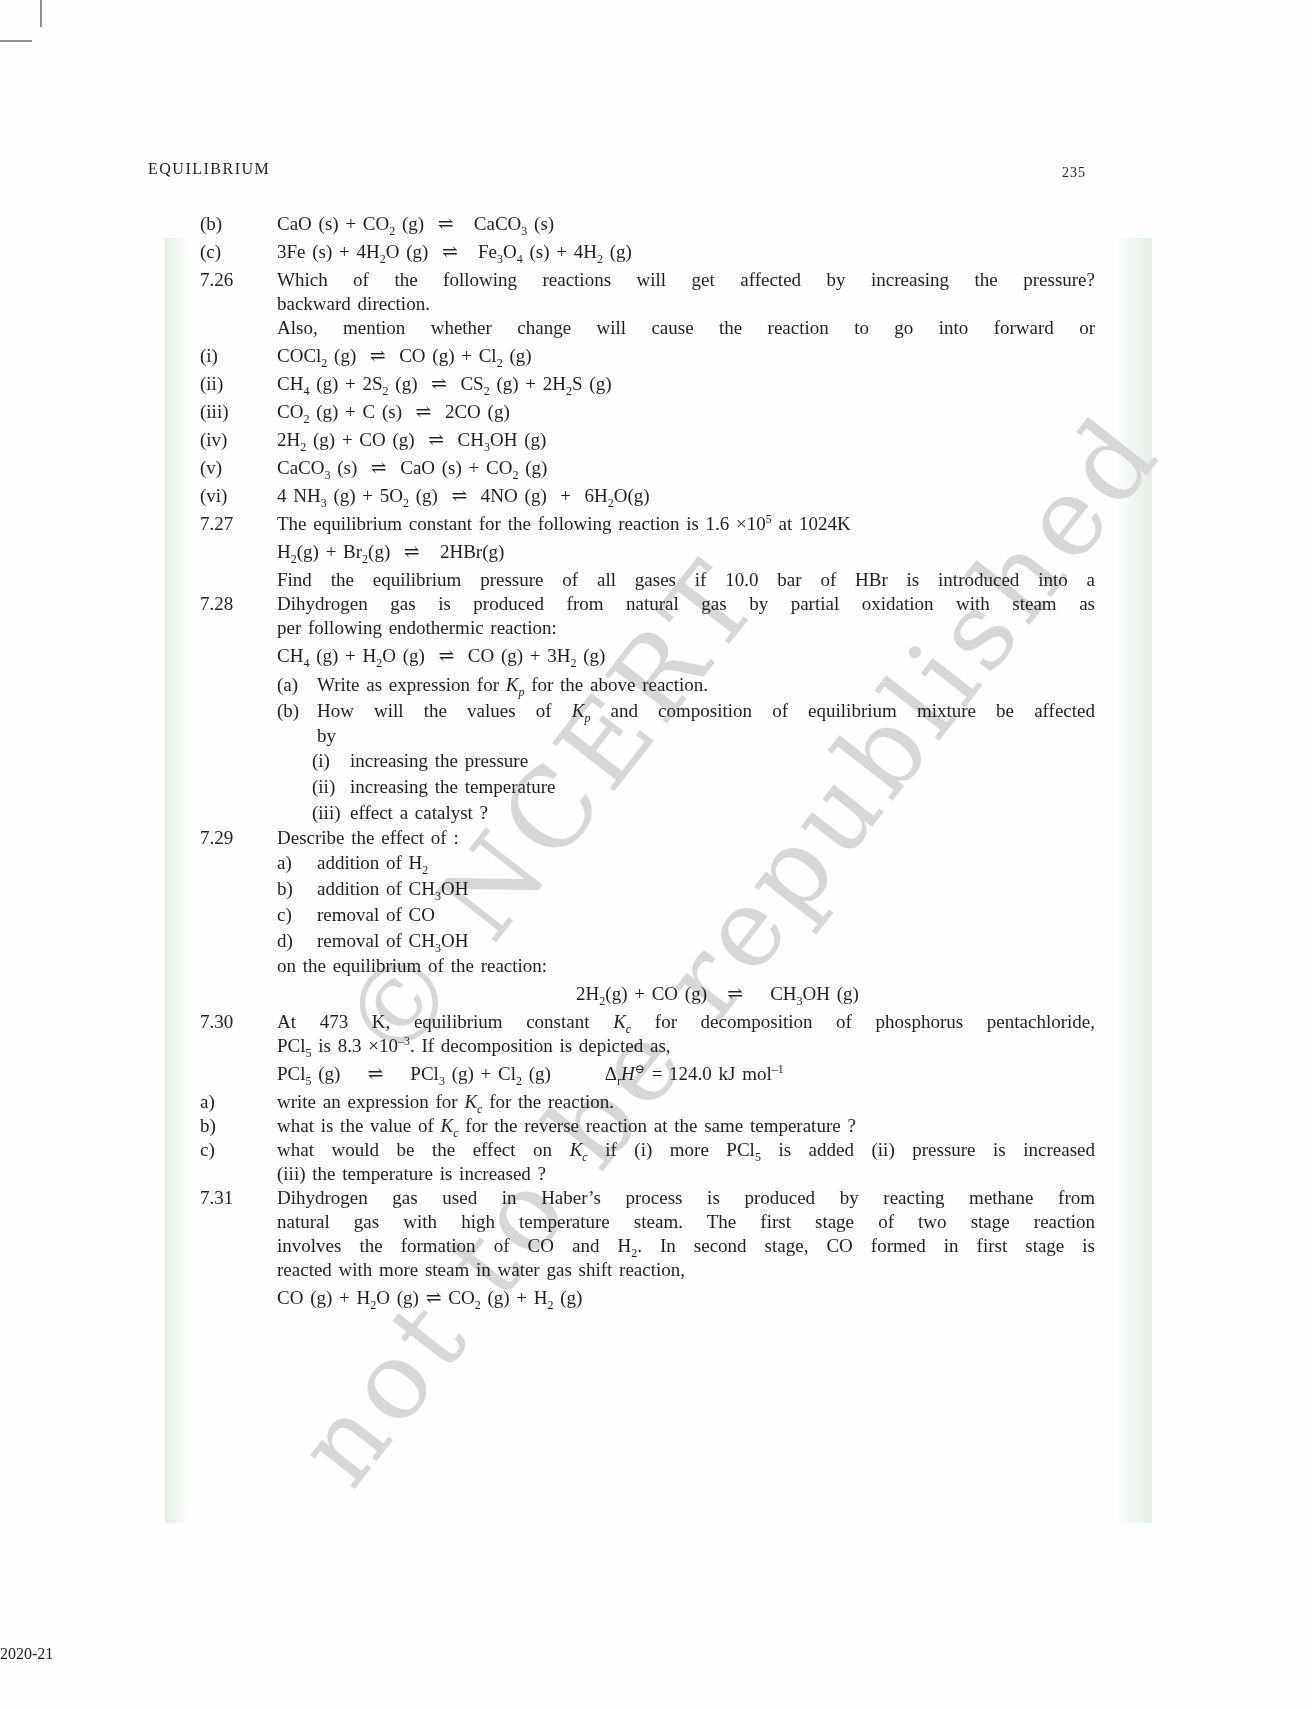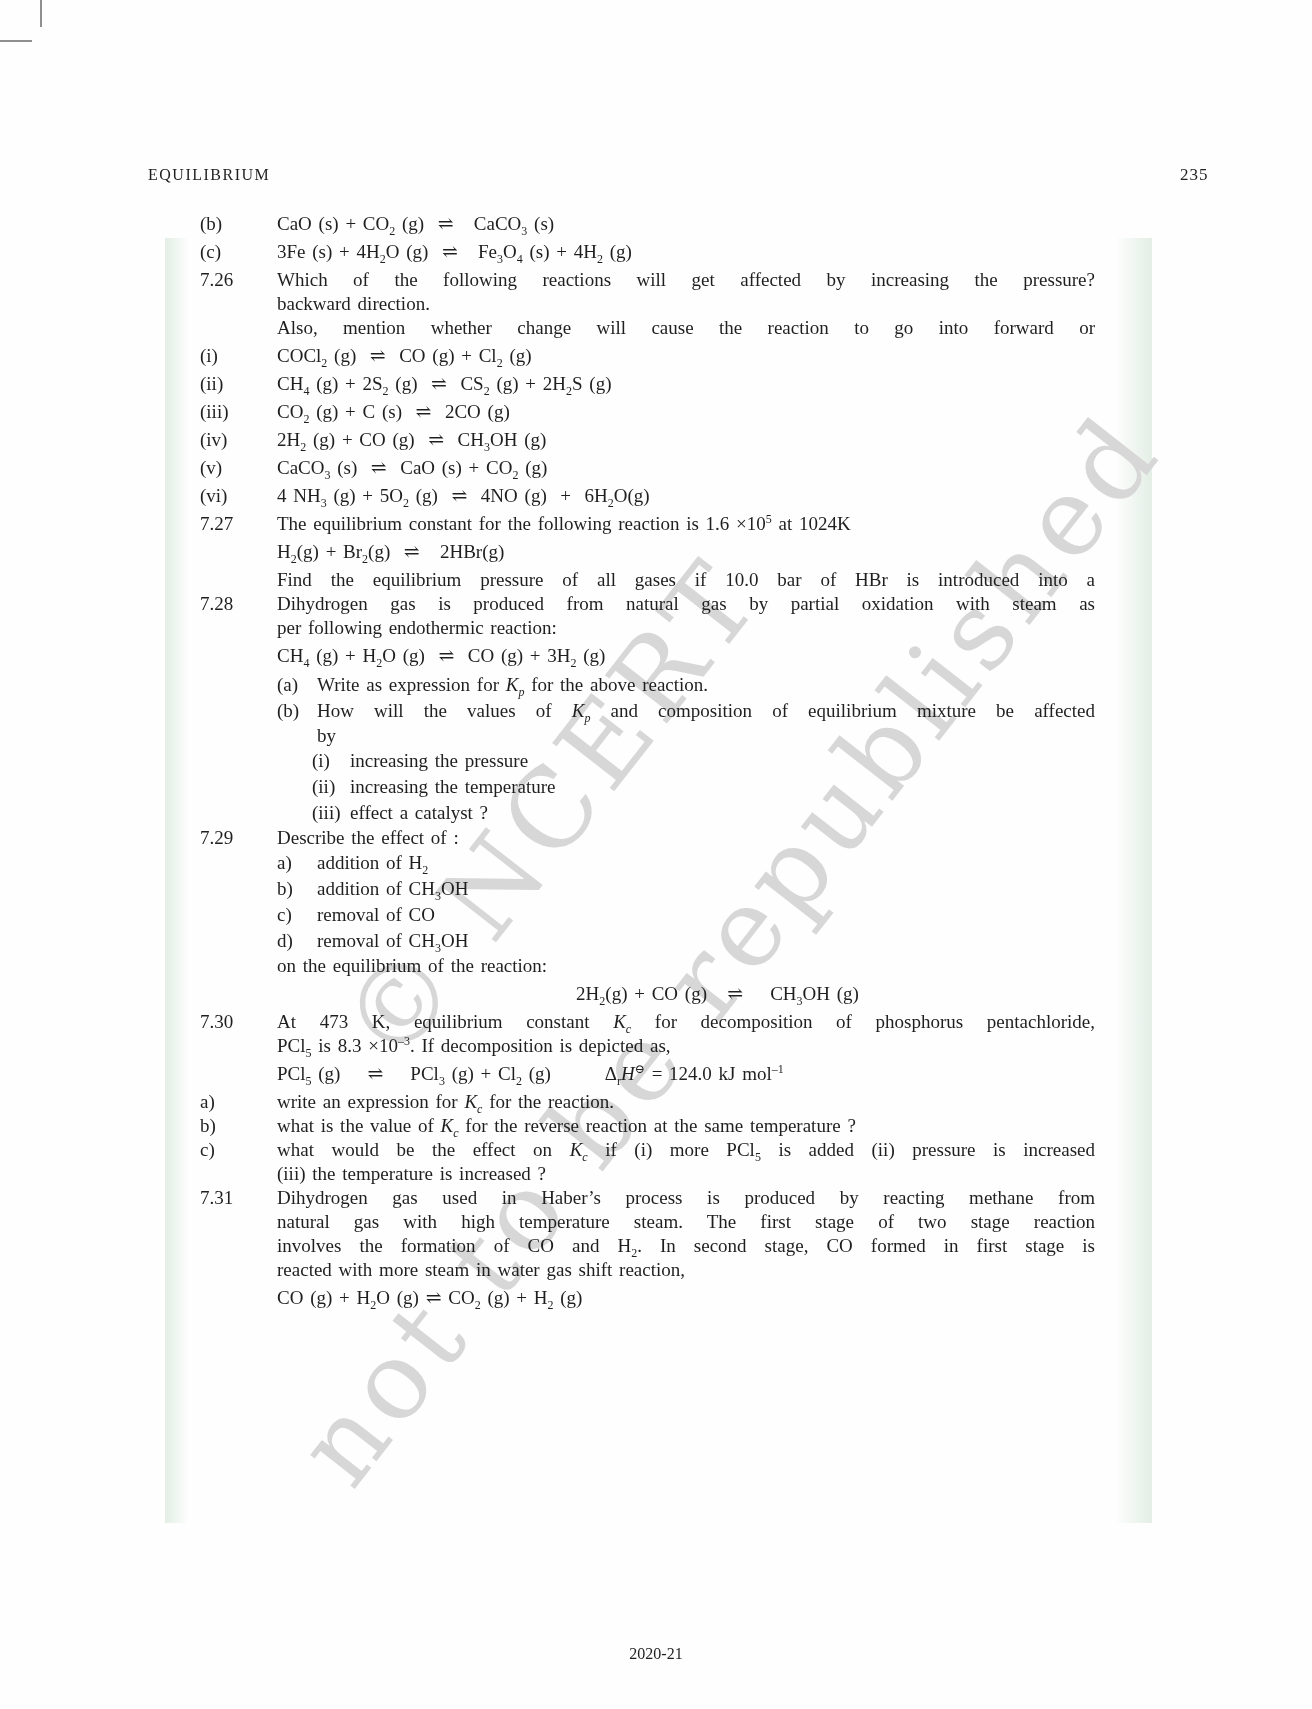--- a/index.html
+++ b/index.html
@@ -17,26 +17,26 @@
     color:var(--text-ink);
   }
   .page{ position:relative; width:1312px; height:1709px; overflow:hidden; }
 
   
   .crop-v{ position:absolute; left:40px; top:0; width:2px; height:27px; background:var(--crop-mark-gray); }
   .crop-h{ position:absolute; left:0; top:40px; width:32px; height:2px; background:var(--crop-mark-gray); }
 
   
   .page-title{
-    position:absolute; left:148px; top:166px;
+    position:absolute; left:148px; top:160px;
     font-size:16px; letter-spacing:1.5px;
   }
   .page-number{
-    position:absolute; left:1180px; top:165px;
-    font-size:17px; letter-spacing:1px;
+    position:absolute; left:1062px; top:165px;
+    font-size:14px; letter-spacing:1px;
   }
 
   
   .bar-left{
     position:absolute; left:165px; top:238px; width:25px; height:1285px;
     background:linear-gradient(to right, var(--accent-bar-green), #ffffff);
   }
   .bar-right{
     position:absolute; left:1113px; top:238px; width:39px; height:1285px;
     background:linear-gradient(to right, #ffffff, var(--accent-bar-green));
@@ -77,21 +77,21 @@
   .qgap{ }
 
   .just .txt{ text-align:justify; text-align-last:justify; }
 
   sub{ font-size:12px; line-height:0; vertical-align:-5px; letter-spacing:0; }
   sup{ font-size:12px; line-height:0; vertical-align:7px; letter-spacing:0; }
 
   
   .footer{
     position:absolute; left:0; top:1645px; width:1312px;
-    text-align:center; font-size:16px;
+    text-align:left; font-size:16px;
   }
 </style>
 </head>
 <body>
 
 <div class="page">
 
   <div class="crop-v"></div>
   <div class="crop-h"></div>
 

